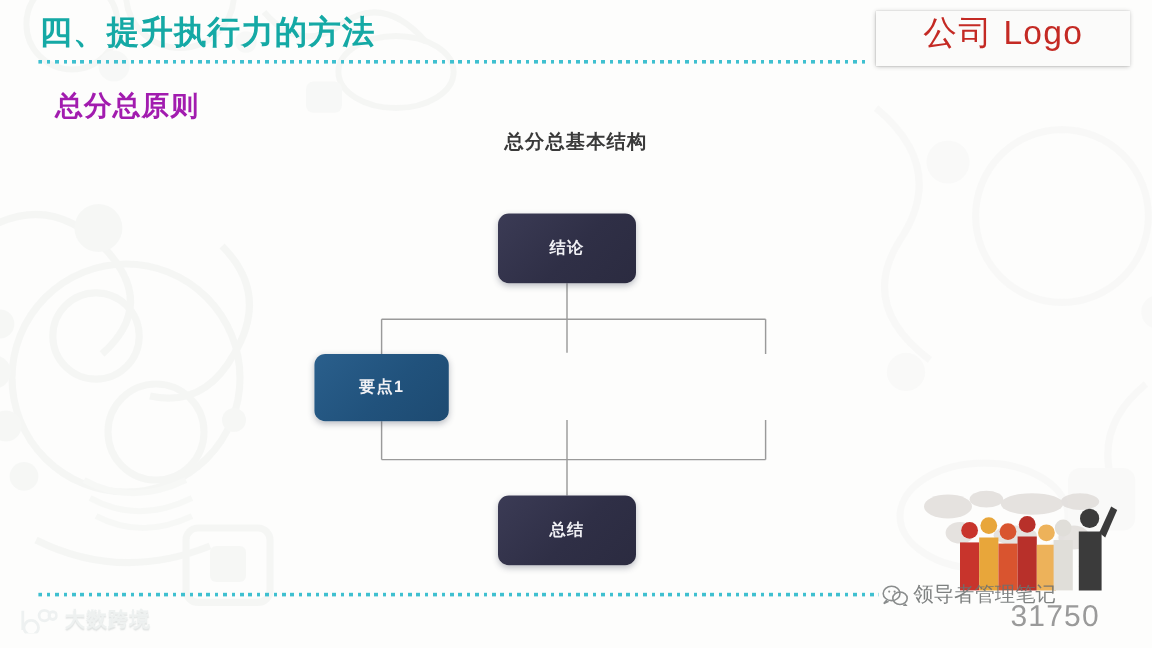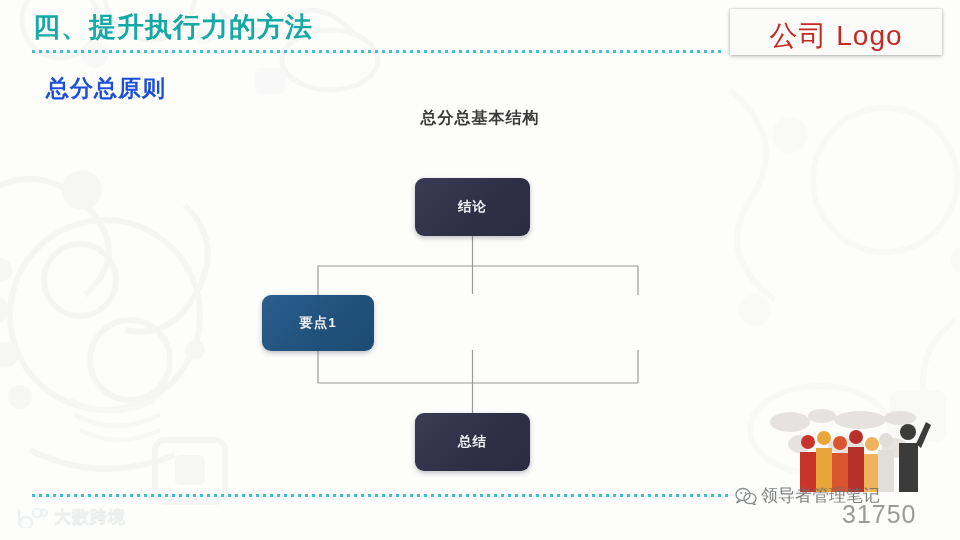--- a/index.html
+++ b/index.html
@@ -80,37 +80,37 @@
       #3fc0d0 0px, #3fc0d0 3px,
       rgba(255,255,255,0) 3px, rgba(255,255,255,0) 7px
     );
   }
   .title-sub {
     position: absolute;
     left: 46px;
     top: 73px;
     font-size: 23px;
     font-weight: bold;
-    color: #1d4ed8;
+    color: #a21caf;
     letter-spacing: 1px;
     white-space: nowrap;
     text-shadow: 0 1px 0 rgba(255,255,255,0.6);
   }
 
   
   .logo-box {
     position: absolute;
     left: 730px;
     top: 9px;
     width: 212px;
     height: 46px;
     background: #fbfbfa;
     box-shadow: 0 1px 4px rgba(0,0,0,0.30), 0 0 1px rgba(0,0,0,0.25);
     display: flex;
-    align-items: flex-end;
+    align-items: flex-start;
     justify-content: center;
   }
   .logo-text {
     font-size: 28px;
     color: #c42a24;
     letter-spacing: 1px;
     white-space: nowrap;
     font-family: "Liberation Sans", "DejaVu Sans", sans-serif;
   }
 

